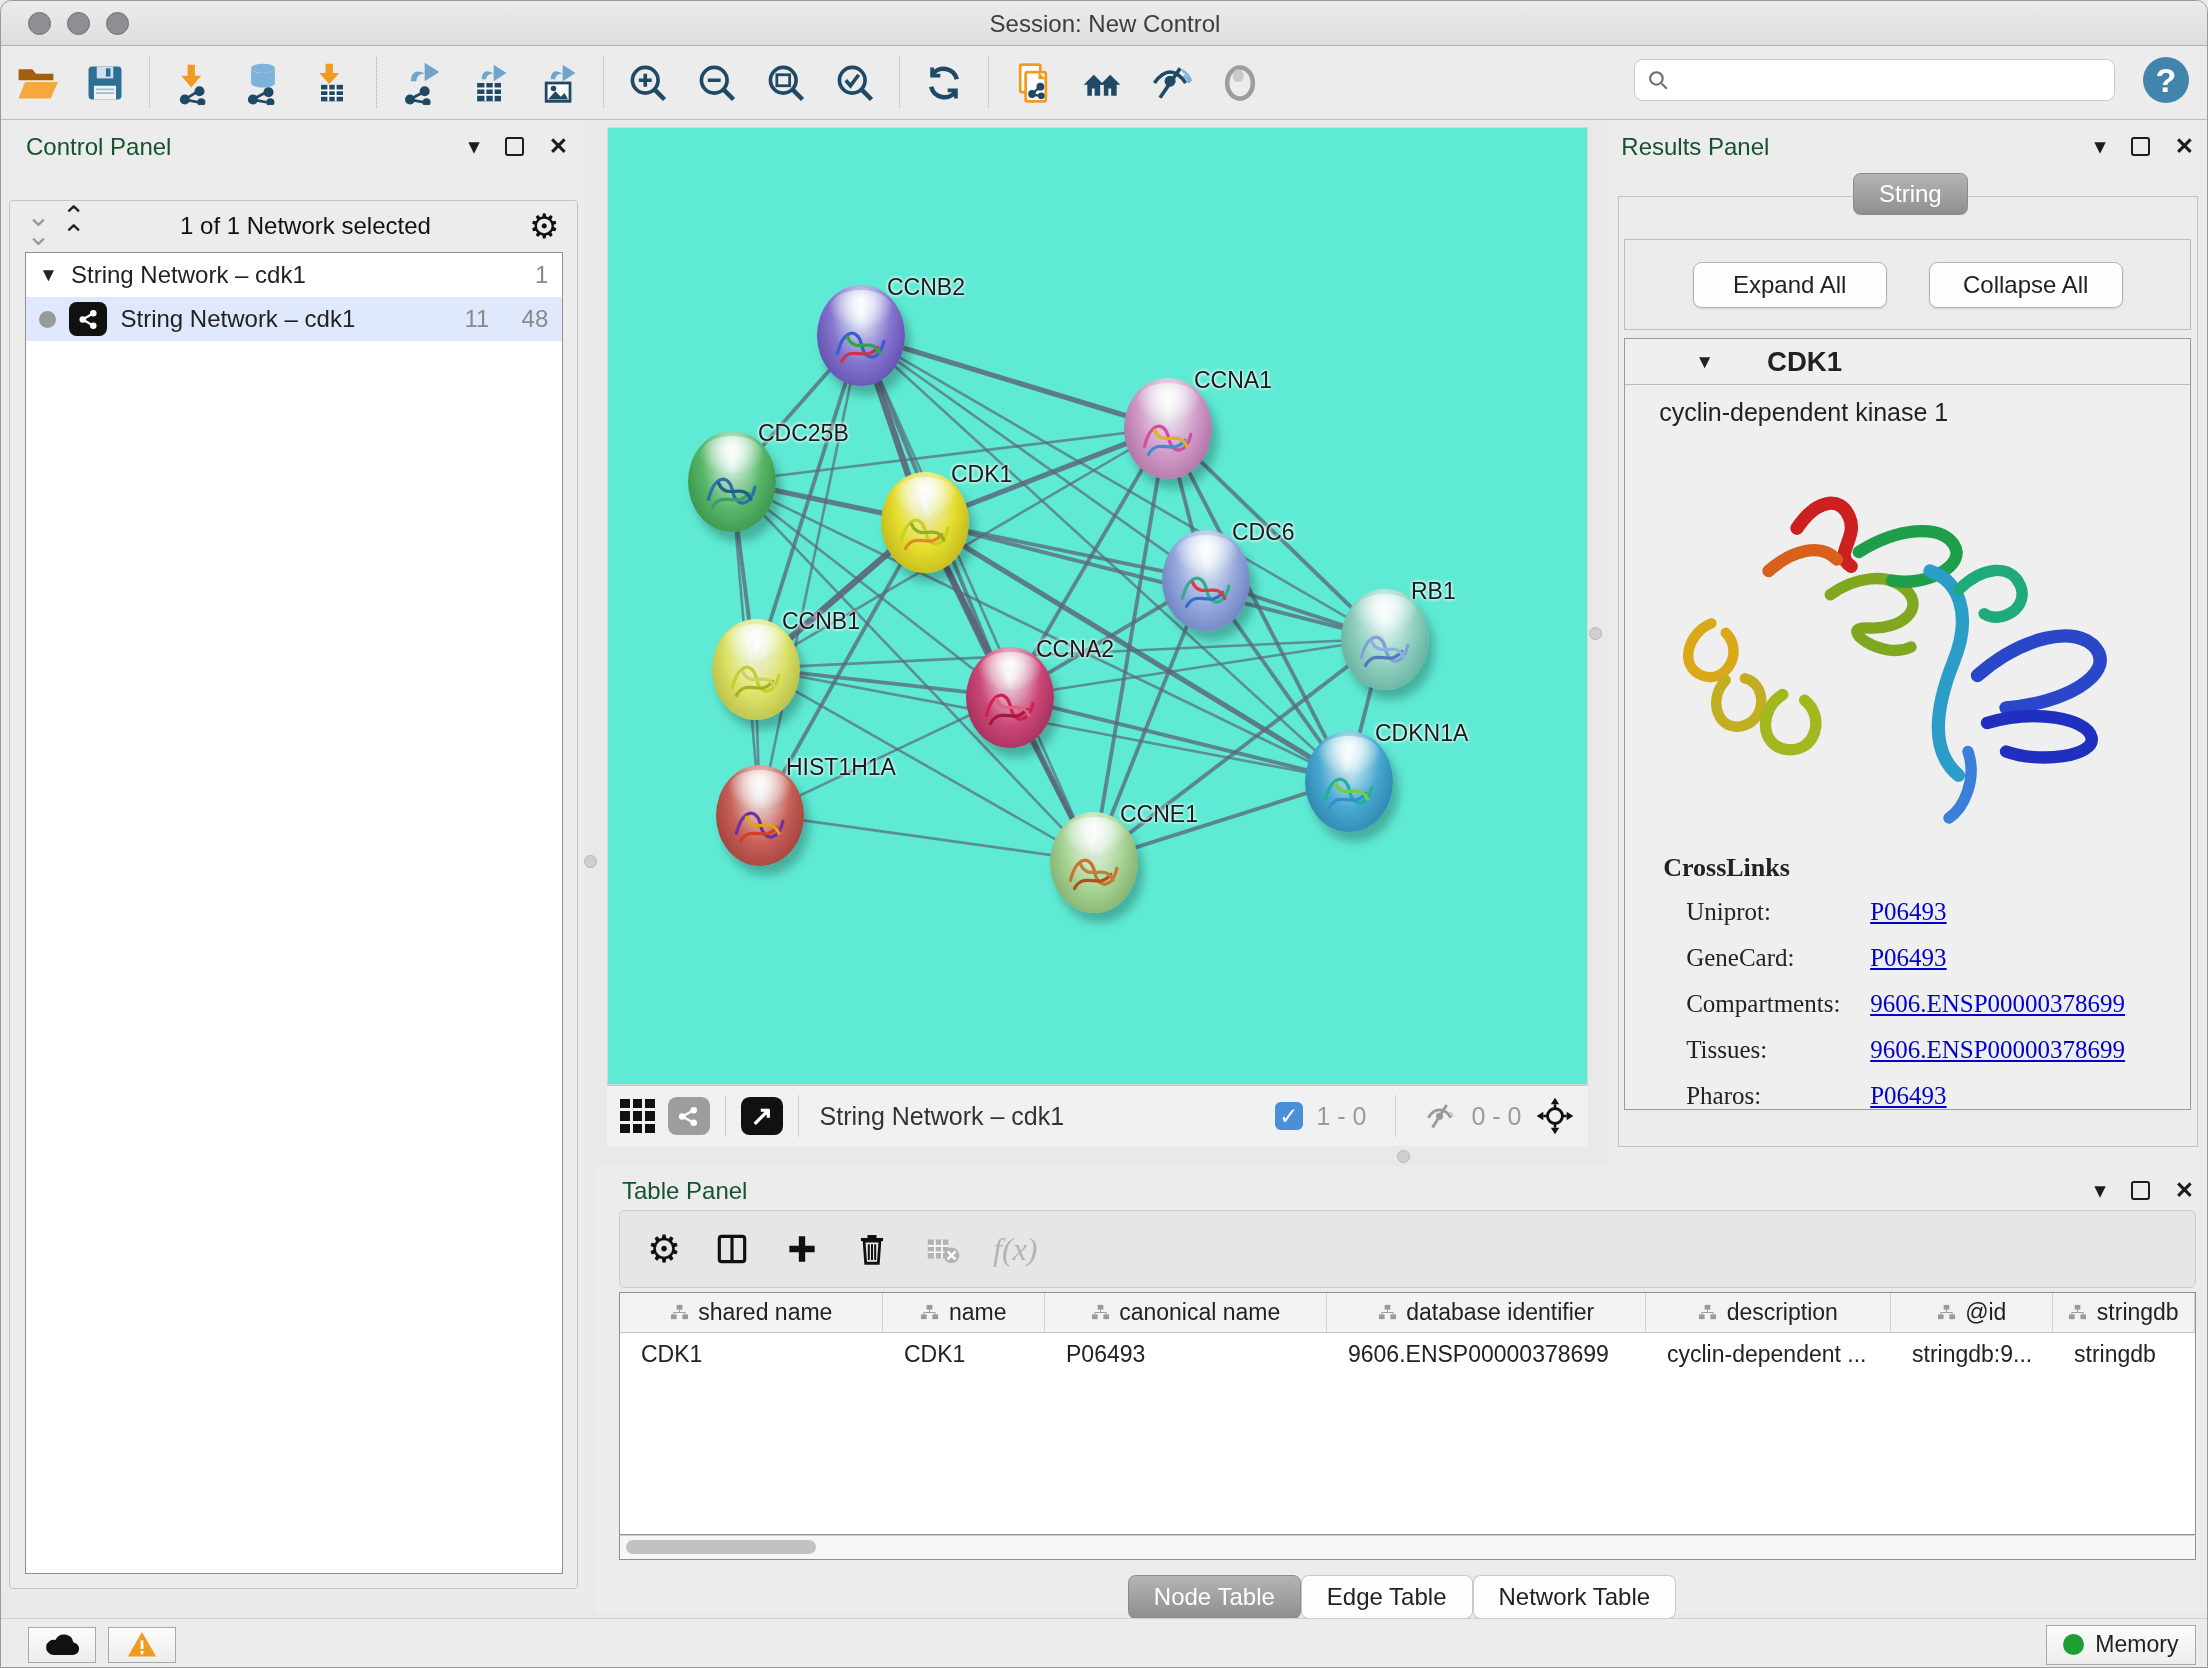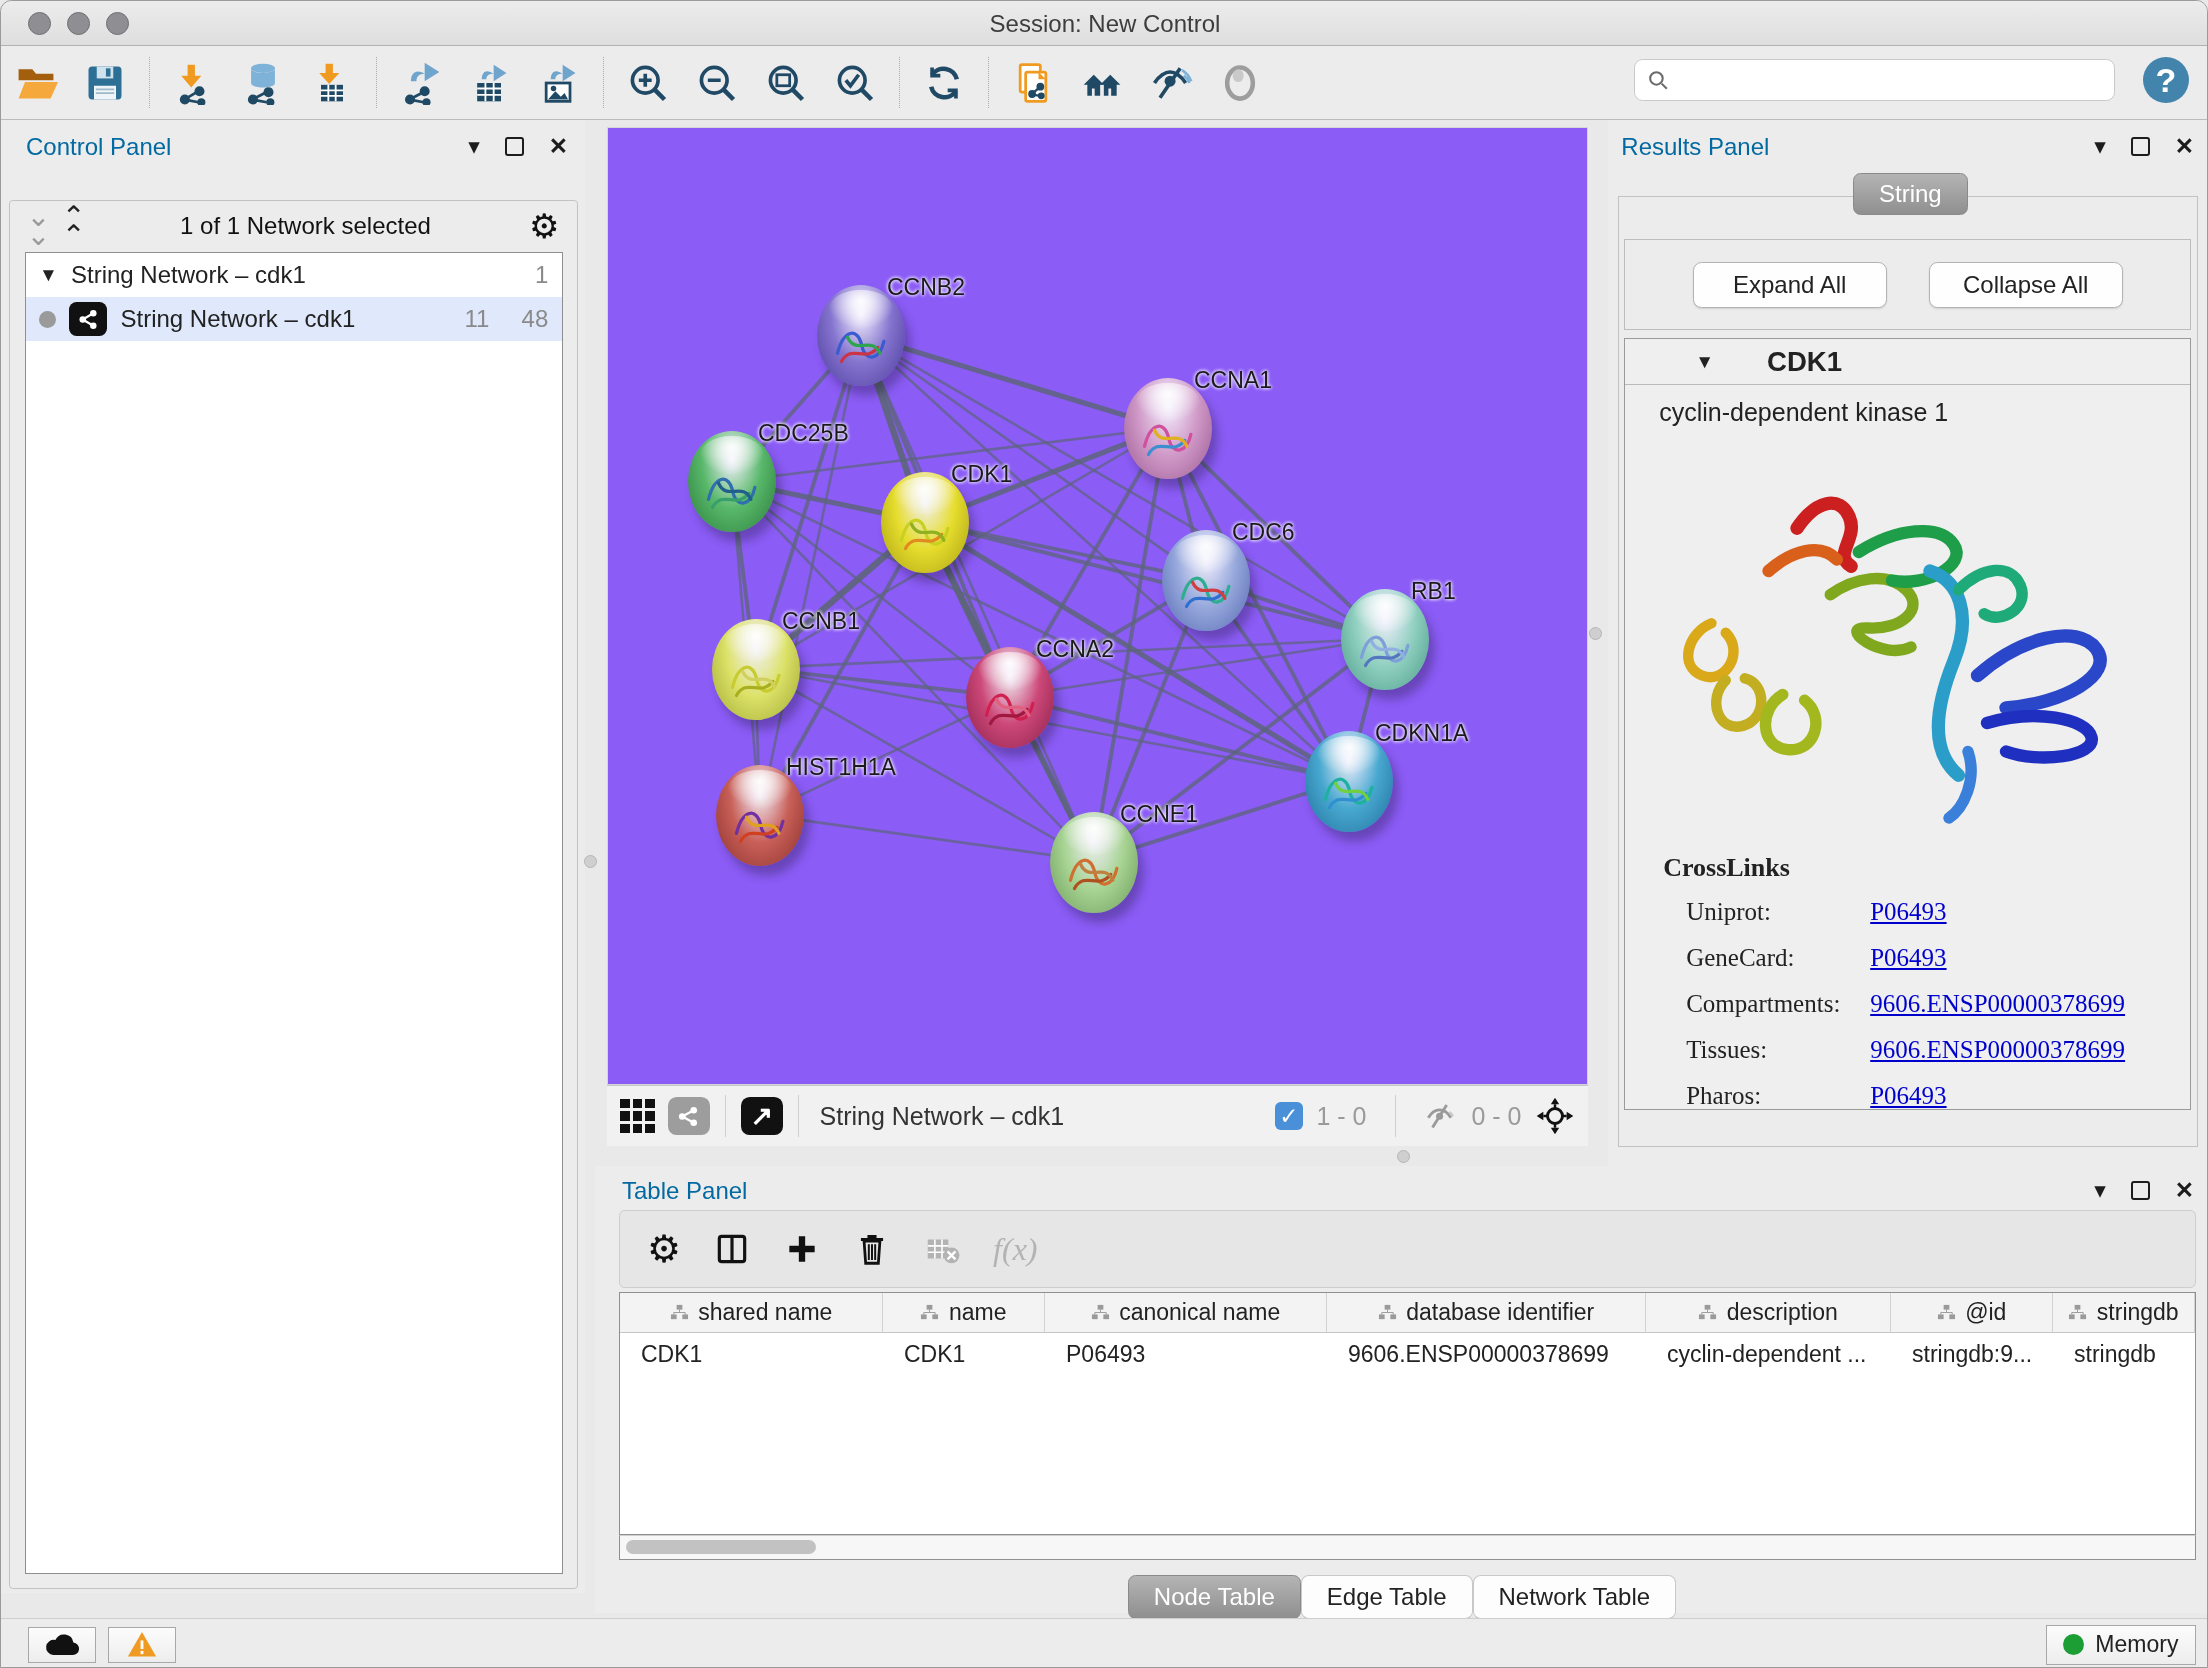--- a/index.html
+++ b/index.html
@@ -24,21 +24,21 @@
   .tb-ico{width:48px;height:48px;display:flex;align-items:center;justify-content:center;margin:0 10.5px;}
   .tb-ico svg{width:44px;height:44px;}
   .tb-sep{width:1px;height:51px;margin:0 9.5px;border-left:1.9px dotted #adadad;}
   .searchbox{position:absolute;left:1633px;top:13.3px;width:481px;height:42px;background:#fff;
     border:1.9px solid #c9c9c9;border-radius:8.6px;display:flex;align-items:center;padding-left:11.4px;}
   .searchbox svg{width:25px;height:25px;}
   .searchbox input{border:none;outline:none;font-size:23px;flex:1;margin-left:7.6px;background:transparent;}
   .help-btn{position:absolute;left:2142px;top:11.4px;width:46px;height:46px;border-radius:50%;
     background:#4384ad;color:#fff;font-size:34px;font-weight:bold;display:flex;align-items:center;justify-content:center;}
   
-  .panel-head{font-size:24px;color:#0369a1;}
+  .panel-head{font-size:24px;color:#14532d;}
   .wctl{display:flex;gap:25px;align-items:center;font-size:23px;color:#1c1c1c;}
   .wctl .sq{width:19px;height:19px;border:2.9px solid #1c1c1c;border-radius:2.9px;display:inline-block;}
   .tab{height:42px;border:1px solid #c8c8c8;border-bottom-color:#bdbdbd;background:#fdfdfd;color:#222;
     font-size:24px;display:flex;align-items:center;justify-content:center;padding:0 25px;border-radius:7.6px 7.6px 0 0;}
   .tab.active{background:linear-gradient(#b4b4b4,#8f8f8f);color:#fff;border-color:#8a8a8a;border-radius:7.6px;}
   
   .control-panel{position:absolute;left:0;top:119px;width:584px;height:1473px;background:#ececec;}
   .cp-head{position:absolute;left:25px;top:13.3px;}
   .cp-wctl{position:absolute;right:17px;top:13.3px;}
   .cp-tabs{position:absolute;left:68px;top:40px;display:flex;z-index:2;}
@@ -50,21 +50,21 @@
   .gear{font-size:34px;color:#111;}
   .cp-list{position:absolute;left:15px;top:51px;width:538px;height:1322px;background:#fff;border:1.9px solid #8f8f8f;}
   .net-row{display:flex;align-items:center;height:44px;font-size:24px;padding:0 13.3px;gap:13.3px;}
   .net-row .count{margin-left:auto;color:#8a8a8a;}
   .net-row.child{background:#dfe9fb;}
   .dot{width:17px;height:17px;border-radius:50%;background:#9a9a9a;}
   .share-badge{width:38px;height:34px;background:#111;border-radius:7.6px;display:flex;align-items:center;justify-content:center;}
   .share-badge svg{width:23px;height:23px;}
   .tri{font-size:19px;}
   
-  .net-area{position:absolute;left:606px;top:126px;width:981px;height:958px;background:#8b5cf6;border:1px solid #d6d6d6;}
+  .net-area{position:absolute;left:606px;top:126px;width:981px;height:958px;background:#5eead4;border:1px solid #d6d6d6;}
   .edges-svg{position:absolute;left:0;top:0;width:100%;height:100%;}
   .node{position:absolute;width:88px;height:101px;border-radius:50%;
     box-shadow:5.7px 9.5px 9.5px rgba(0,0,0,.25);}
   .node .gloss{position:absolute;left:14%;top:5%;width:72%;height:38%;border-radius:50%;
     background:radial-gradient(ellipse at 50% 30%, rgba(255,255,255,.95), rgba(255,255,255,0) 75%);}
   .node svg{position:absolute;left:14%;top:28%;width:72%;height:60%;}
   .node-label{position:absolute;font-size:23px;color:#1a1a1a;white-space:nowrap;
     text-shadow:0 0 3.8px #fff,0 0 3.8px #fff;}
   .net-toolbar{position:absolute;left:606px;top:1084px;width:981px;height:61px;background:#f1f1f1;
     border-top:1px solid #c6c6c6;display:flex;align-items:center;padding:0 13.3px;font-size:25px;color:#333;}

